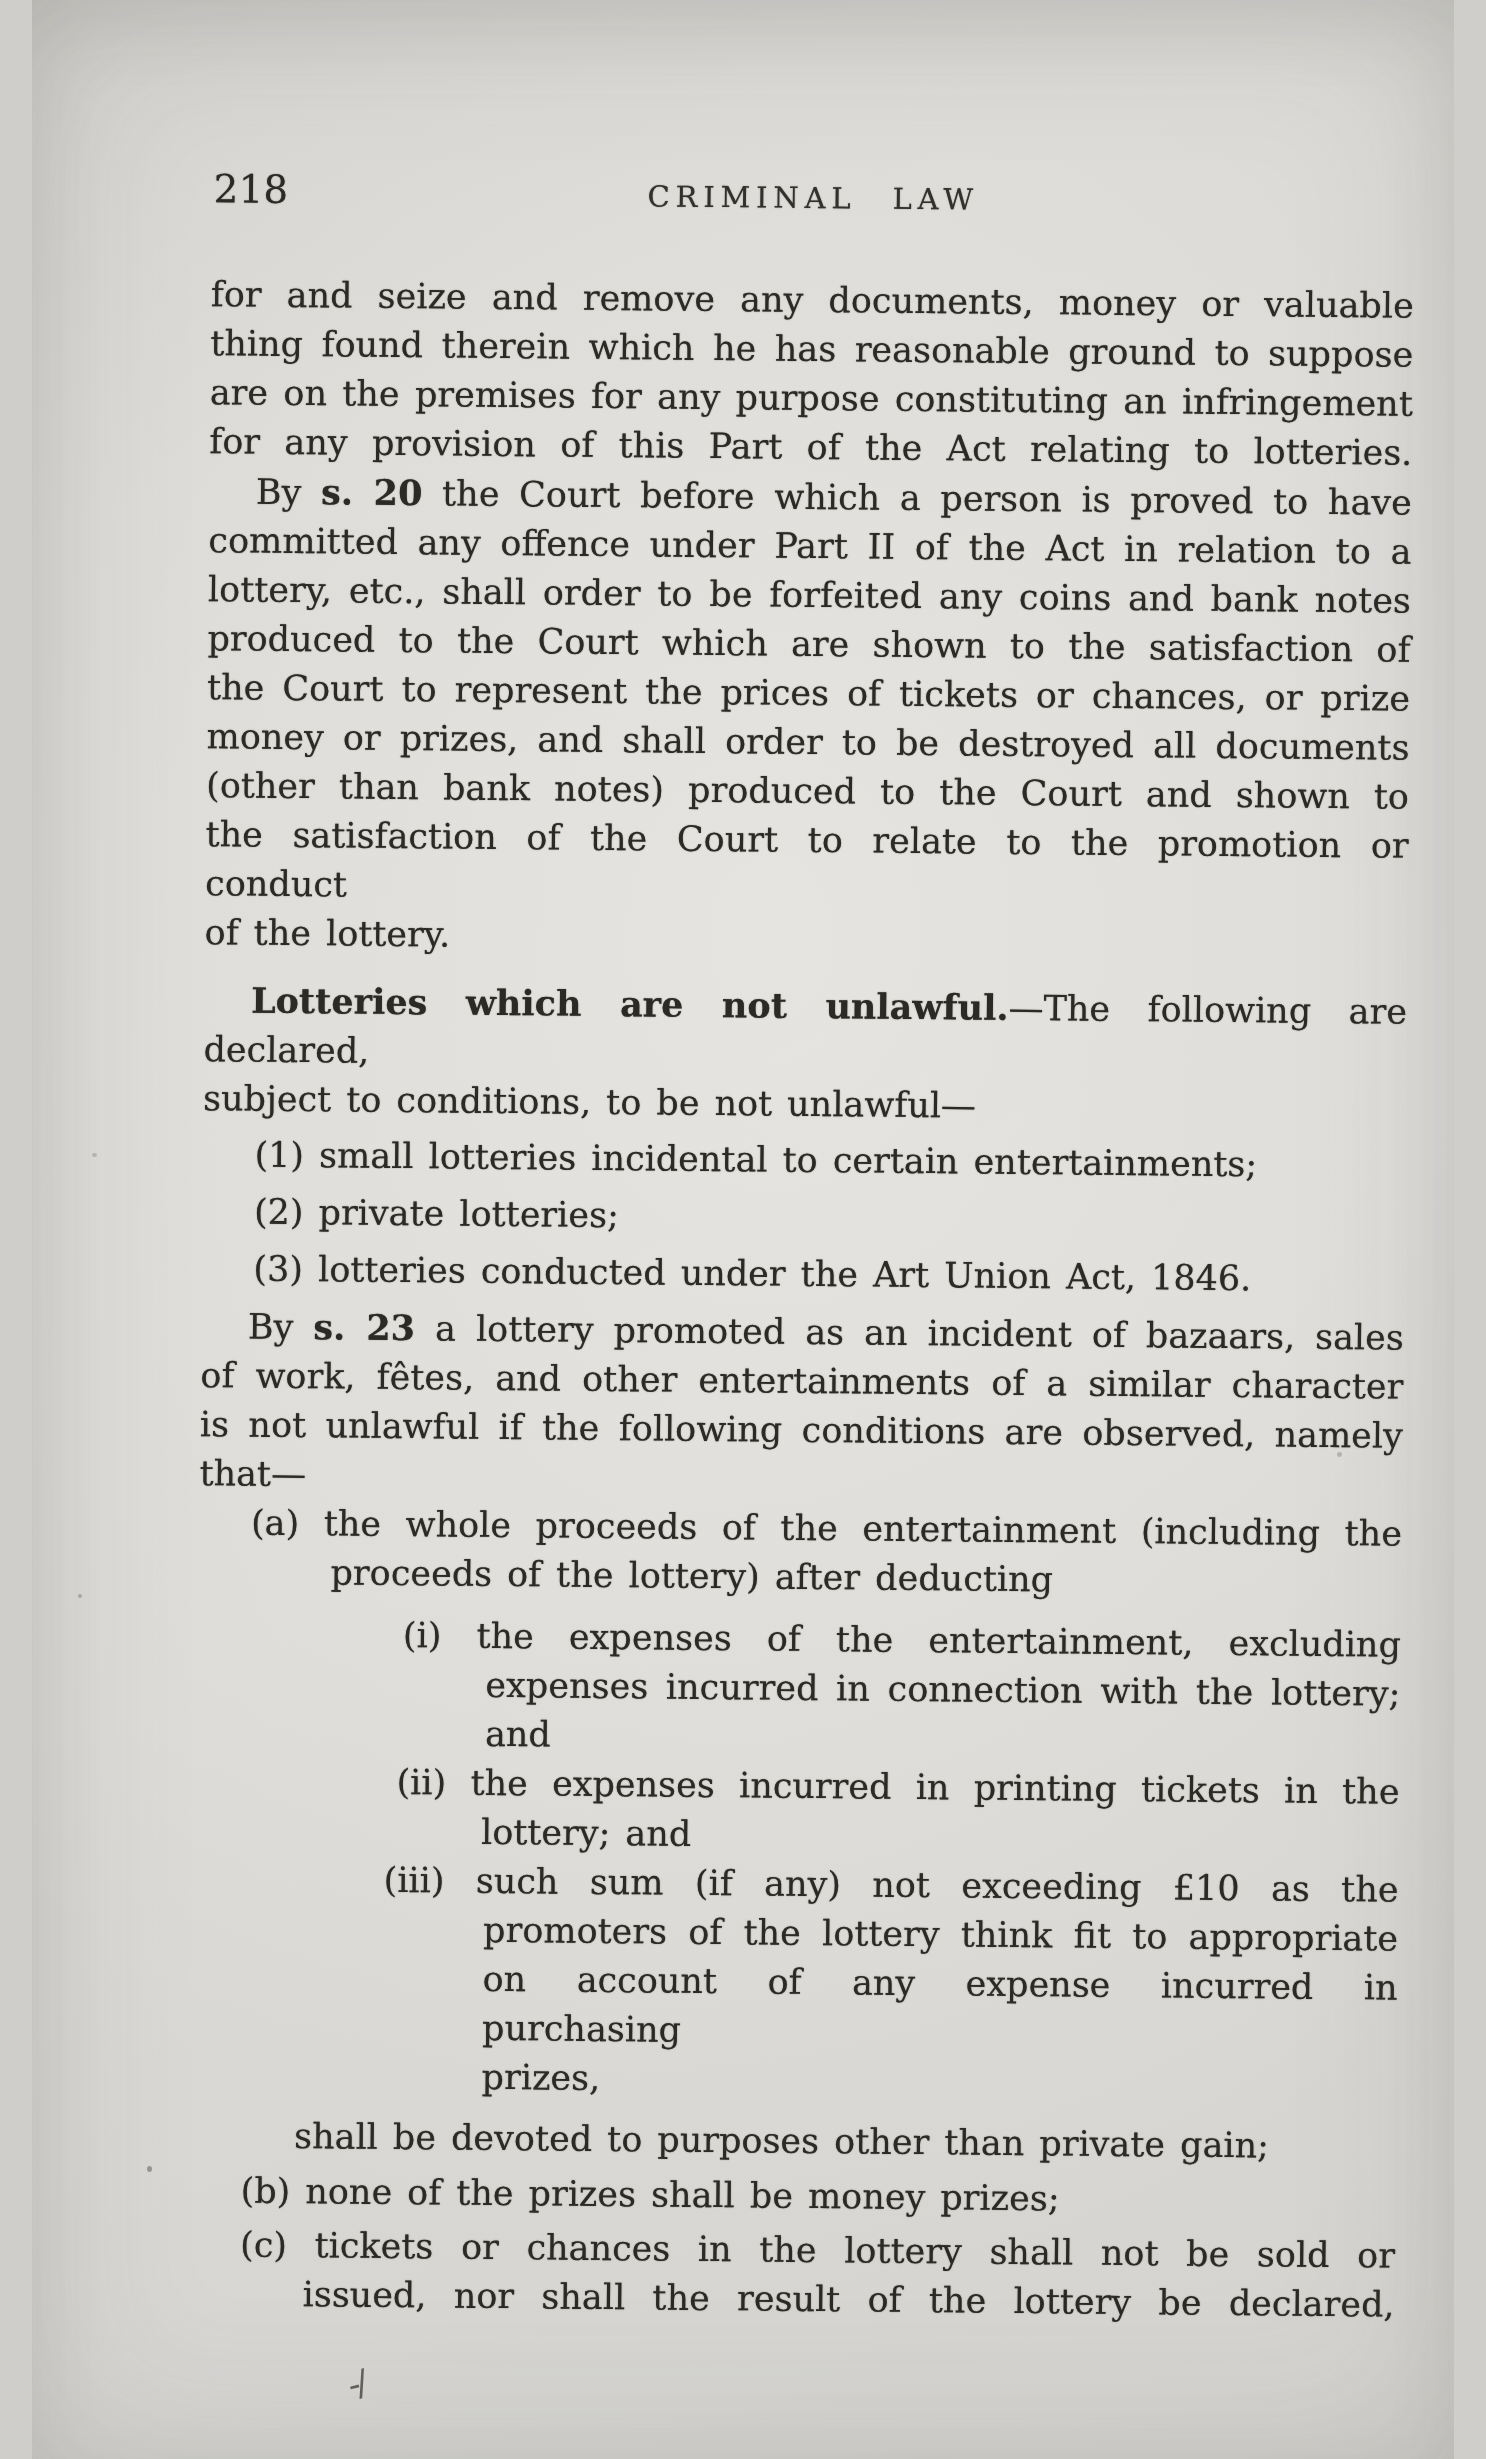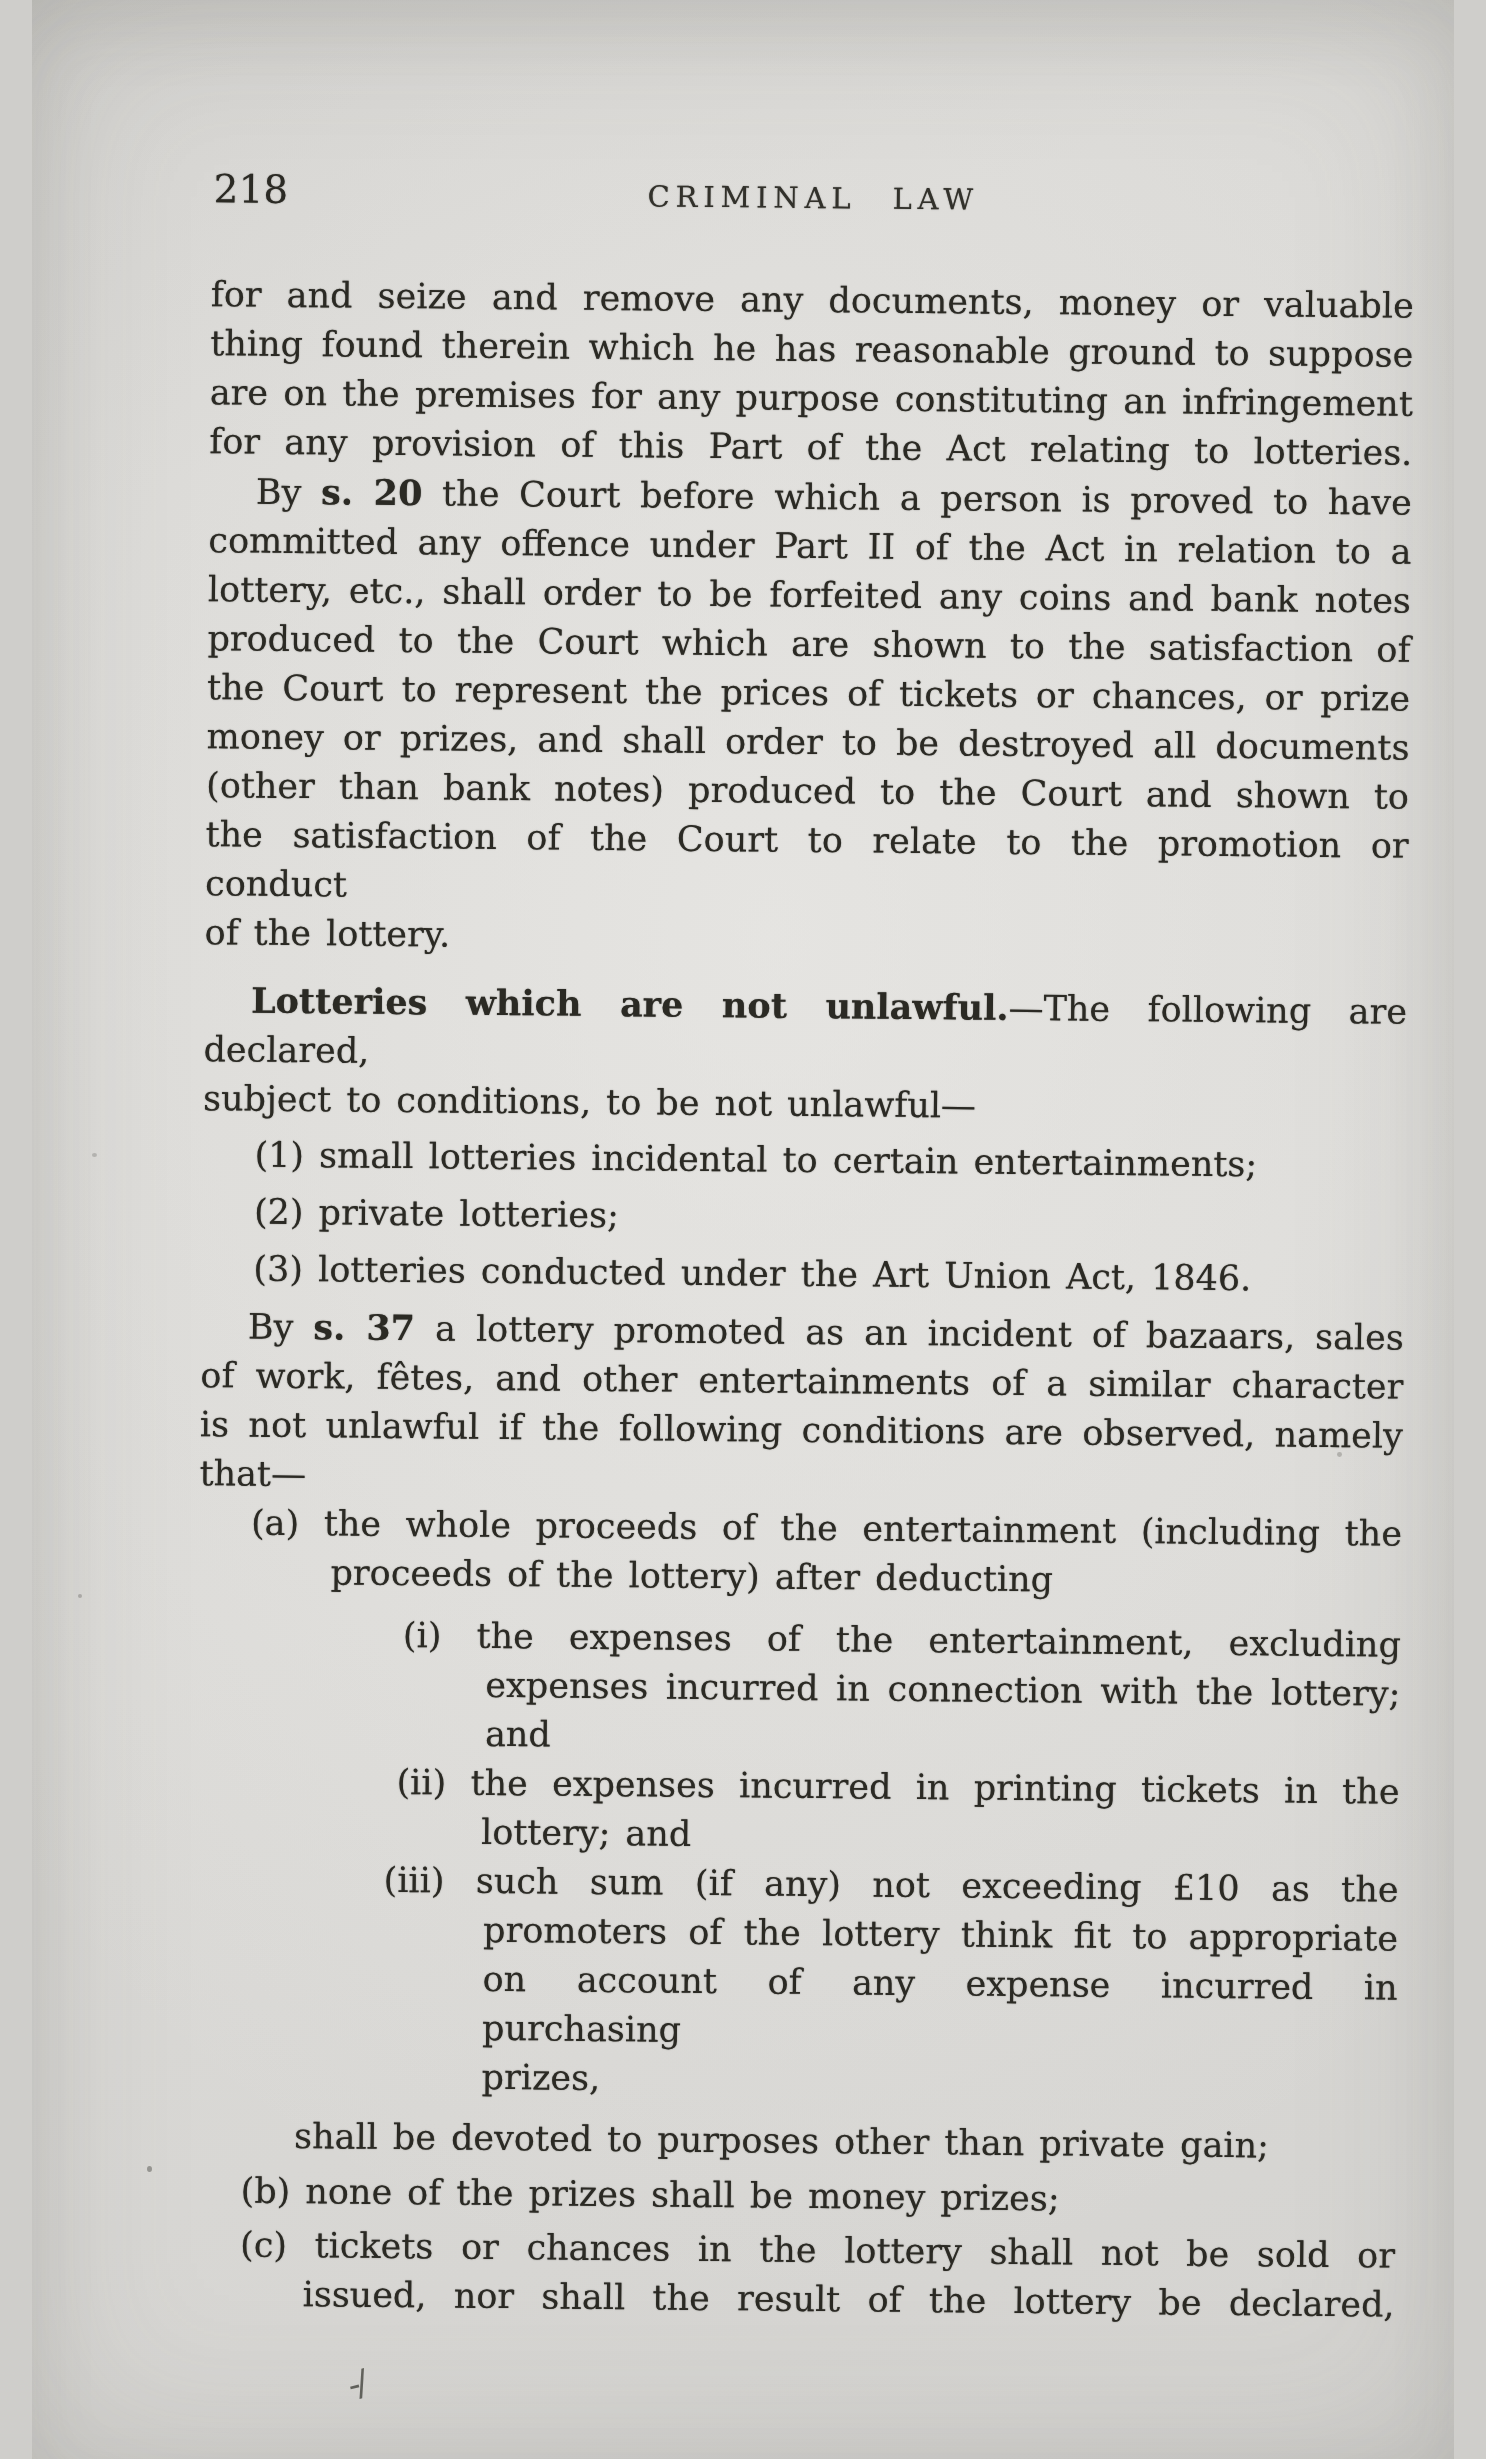--- a/index.html
+++ b/index.html
@@ -103,21 +103,21 @@
         <div class="para li-num">
           <div class="line">(1) small lotteries incidental to certain entertainments;</div>
         </div>
         <div class="para li-num">
           <div class="line">(2) private lotteries;</div>
         </div>
         <div class="para li-num">
           <div class="line">(3) lotteries conducted under the Art Union Act, 1846.</div>
         </div>
         <div class="para p-ind">
-          <div class="line just">By <b>s. 37</b> a lottery promoted as an incident of bazaars, sales</div>
+          <div class="line just">By <b>s. 23</b> a lottery promoted as an incident of bazaars, sales</div>
           <div class="line just">of work, fêtes, and other entertainments of a similar character</div>
           <div class="line just">is not unlawful if the following conditions are observed, namely</div>
           <div class="line">that—</div>
         </div>
         <div class="para li-a">
           <div class="line just">(a) the whole proceeds of the entertainment (including the</div>
           <div class="line">proceeds of the lottery) after deducting</div>
         </div>
         <div class="para li-i">
           <div class="line just">(i) the expenses of the entertainment, excluding</div>

